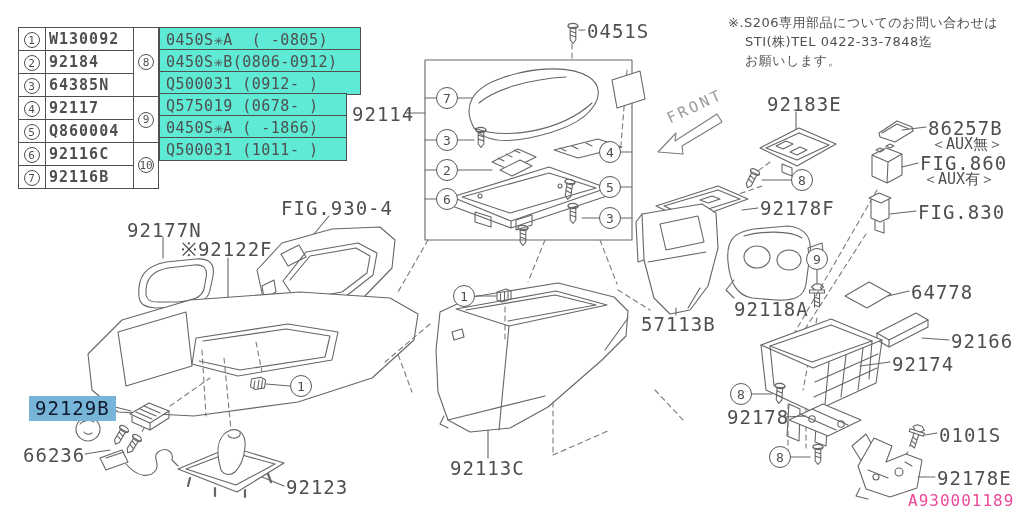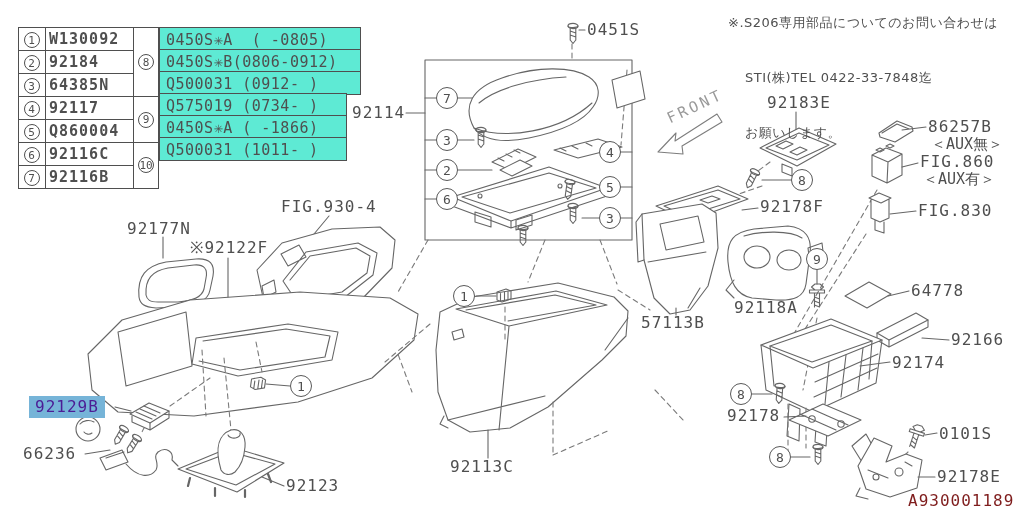--- a/index.html
+++ b/index.html
@@ -1,28 +1,28 @@
 <!DOCTYPE html>
 <html><head>
 <meta charset="utf-8">
 <style>
   html,body{margin:0;padding:0;background:#fff;}
   .canvas{position:relative;width:1024px;height:511px;background:#ffffff;overflow:hidden;
           font-family:"DejaVu Sans Mono","Liberation Mono",monospace;color:#4f4f4f;}
   svg.art{position:absolute;left:0;top:0;}
   
-  .lbl{position:absolute;white-space:pre;font-size:16px;line-height:1;letter-spacing:1px;color:#4f4f4f;}
+  .lbl{position:absolute;white-space:pre;font-size:19px;line-height:1;letter-spacing:1px;color:#4f4f4f;}
   .lbl.sm{font-size:15px;letter-spacing:0;}
   .lbl.front{color:#8f8f8f;letter-spacing:3px;transform:rotate(-25deg);transform-origin:left center;font-size:15px;opacity:.9;}
-  .lbl.hl{background:#76b4d8;padding:3px 6px;color:#4c1d95;}
-  .docnum{position:absolute;font-size:16px;letter-spacing:1px;color:#7f1d1d;}
+  .lbl.hl{background:#76b4d8;padding:3px 6px;color:#0f172a;}
+  .docnum{position:absolute;font-size:16px;letter-spacing:1px;color:#ec4899;}
   
   .note{position:absolute;left:728px;top:13px;font-family:"DejaVu Sans","Liberation Sans",sans-serif;
         font-size:13px;line-height:19px;letter-spacing:.5px;color:#4f4f4f;}
-  .note .ind{padding-left:17px;margin-top:36px;}
+  .note .ind{padding-left:17px;}
   
   .co{position:absolute;width:22px;height:22px;border:1.4px solid #595959;border-radius:50%;background:#fff;
       display:flex;align-items:center;justify-content:center;font-size:13px;color:#4f4f4f;box-sizing:border-box;}
   
   .reftbl{position:absolute;left:18px;top:27px;border-collapse:collapse;}
   .reftbl td{border:1.5px solid #4f4f4f;height:22px;padding:0 3px;font-size:15px;letter-spacing:1px;background:#fff;}
   .reftbl td.cn{width:22px;text-align:center;padding:0 2px;}
   .reftbl td.pt{width:90px;font-weight:bold;}
   .cnum{display:inline-flex;width:16px;height:16px;min-width:16px;border:1.2px solid #4f4f4f;border-radius:50%;
         align-items:center;justify-content:center;font-size:11px;box-sizing:border-box;}
@@ -296,21 +296,21 @@
           <span class="cnum">9</span>
         </div>
       <div class="vt-numcell" style="height:47px">
           <span class="cnum">10</span>
         </div>
     </div>
     <div class="vt-rows">
       <div class="vt-row w1">0450S✳A  ( -0805)</div>
       <div class="vt-row w1">0450S✳B(0806-0912)</div>
       <div class="vt-row w1">Q500031 (0912- )</div>
-      <div class="vt-row w2">Q575019 (0734- )</div>
+      <div class="vt-row w2">Q575019 (0678- )</div>
       <div class="vt-row w2">0450S✳A ( -1866)</div>
       <div class="vt-row w2">Q500031 (1011- )</div>
     </div>
   </div>
 
   <div class="lbl" style="left:587px;top:22px">0451S</div>
   <div class="lbl" style="left:352px;top:105px">92114</div>
   <div class="lbl front" style="left:668px;top:112px">FRONT</div>
   <div class="lbl" style="left:767px;top:95px">92183E</div>
   <div class="lbl" style="left:928px;top:119px">86257B</div>
@@ -321,21 +321,21 @@
   <div class="lbl" style="left:760px;top:199px">92178F</div>
   <div class="lbl" style="left:641px;top:315px">57113B</div>
   <div class="lbl" style="left:734px;top:300px">92118A</div>
   <div class="lbl" style="left:911px;top:283px">64778</div>
   <div class="lbl" style="left:951px;top:332px">92166</div>
   <div class="lbl" style="left:892px;top:355px">92174</div>
   <div class="lbl" style="left:727px;top:408px">92178</div>
   <div class="lbl" style="left:939px;top:426px">0101S</div>
   <div class="lbl" style="left:937px;top:469px">92178E</div>
   <div class="lbl" style="left:127px;top:221px">92177N</div>
-  <div class="lbl" style="left:190px;top:240px">※92122F</div>
+  <div class="lbl" style="left:181px;top:240px">※92122F</div>
   <div class="lbl" style="left:281px;top:199px">FIG.930-4</div>
   <div class="lbl" style="left:450px;top:459px">92113C</div>
   <div class="lbl hl" style="left: 29px; top: 396px; background: rgb(118, 180, 216);">92129B</div>
   <div class="lbl" style="left:23px;top:446px">66236</div>
   <div class="lbl" style="left:286px;top:478px">92123</div>
   <div class="docnum" style="left:908px;top:491px">A930001189</div>
 
   <div class="co" style="left:436px;top:87px">7</div>
   <div class="co" style="left:436px;top:129px">3</div>
   <div class="co" style="left:436px;top:159px">2</div>

